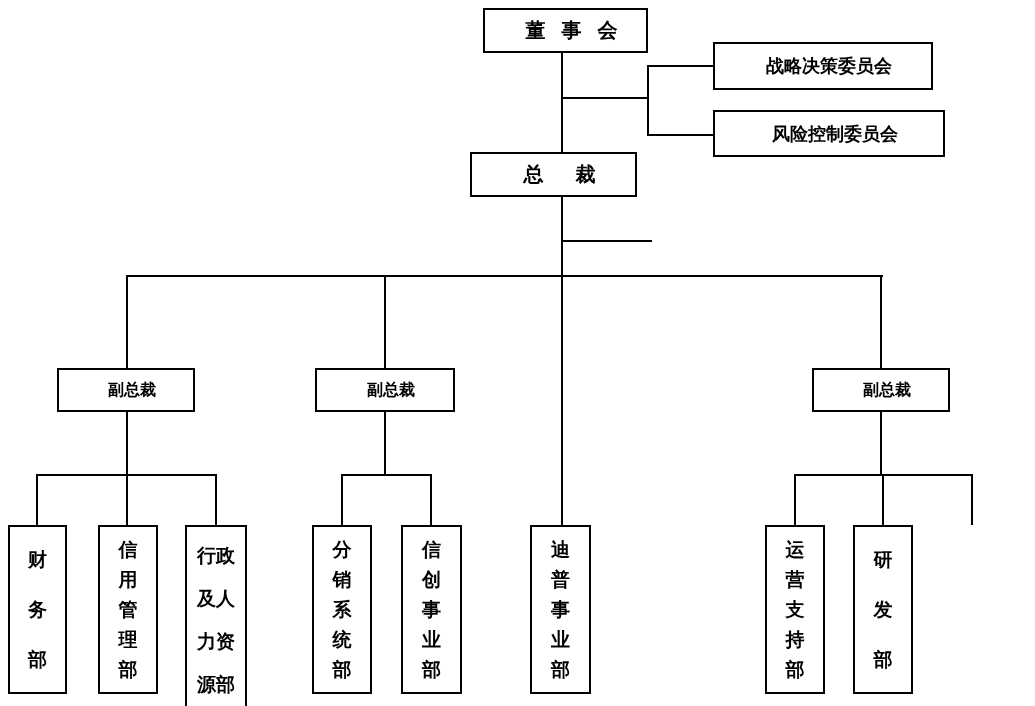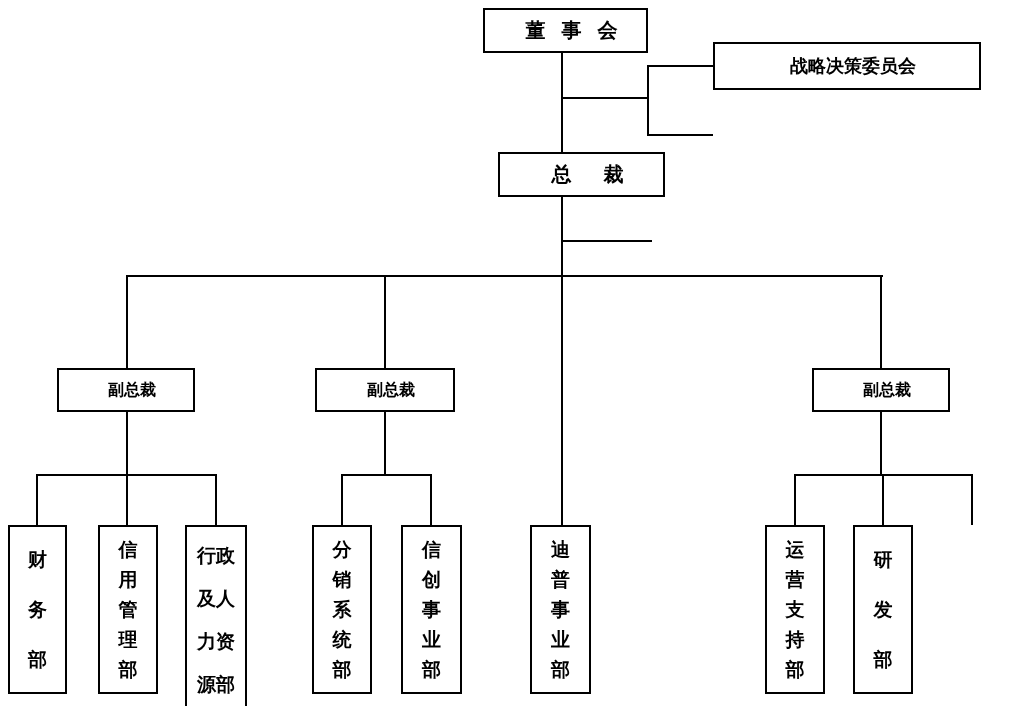--- a/index.html
+++ b/index.html
@@ -79,26 +79,29 @@
   <div class="line" style="left:880px; top:412px; width:2px; height:62px;"></div>
   <div class="line" style="left:794px; top:474px; width:179px; height:2px;"></div>
   <div class="line" style="left:794px; top:474px; width:2px; height:51px;"></div>
   <div class="line" style="left:882px; top:474px; width:2px; height:51px;"></div>
   <div class="line" style="left:971px; top:474px; width:2px; height:51px;"></div>
 
   <div class="box hbox f20" style="left:483px; top:8px; width:165px; height:45px;">
     <span class="ls08">董事会</span>
   </div>
 
-  <div class="box hbox f18" style="left:713px; top:42px; width:268px; height:48px;">
+  <div class="box hbox f18" style="left:713px; top:42px; width:220px; height:48px;">
     <span>战略决策委员会</span>
   </div>
 
+  <div class="box hbox f18" style="left:713px; top:110px; width:232px; height:47px;">
+    <span>风险控制委员会</span>
+  </div>
 
-  <div class="box hbox f20" style="left:498px; top:152px; width:167px; height:45px;">
+  <div class="box hbox f20" style="left:470px; top:152px; width:167px; height:45px;">
     <span class="ls16">总裁</span>
   </div>
 
 
   <div class="box hbox f17" style="left:57px; top:368px; width:138px; height:44px;">
     <span>副总裁</span>
   </div>
 
   <div class="box hbox f17" style="left:315px; top:368px; width:140px; height:44px;">
     <span>副总裁</span>

